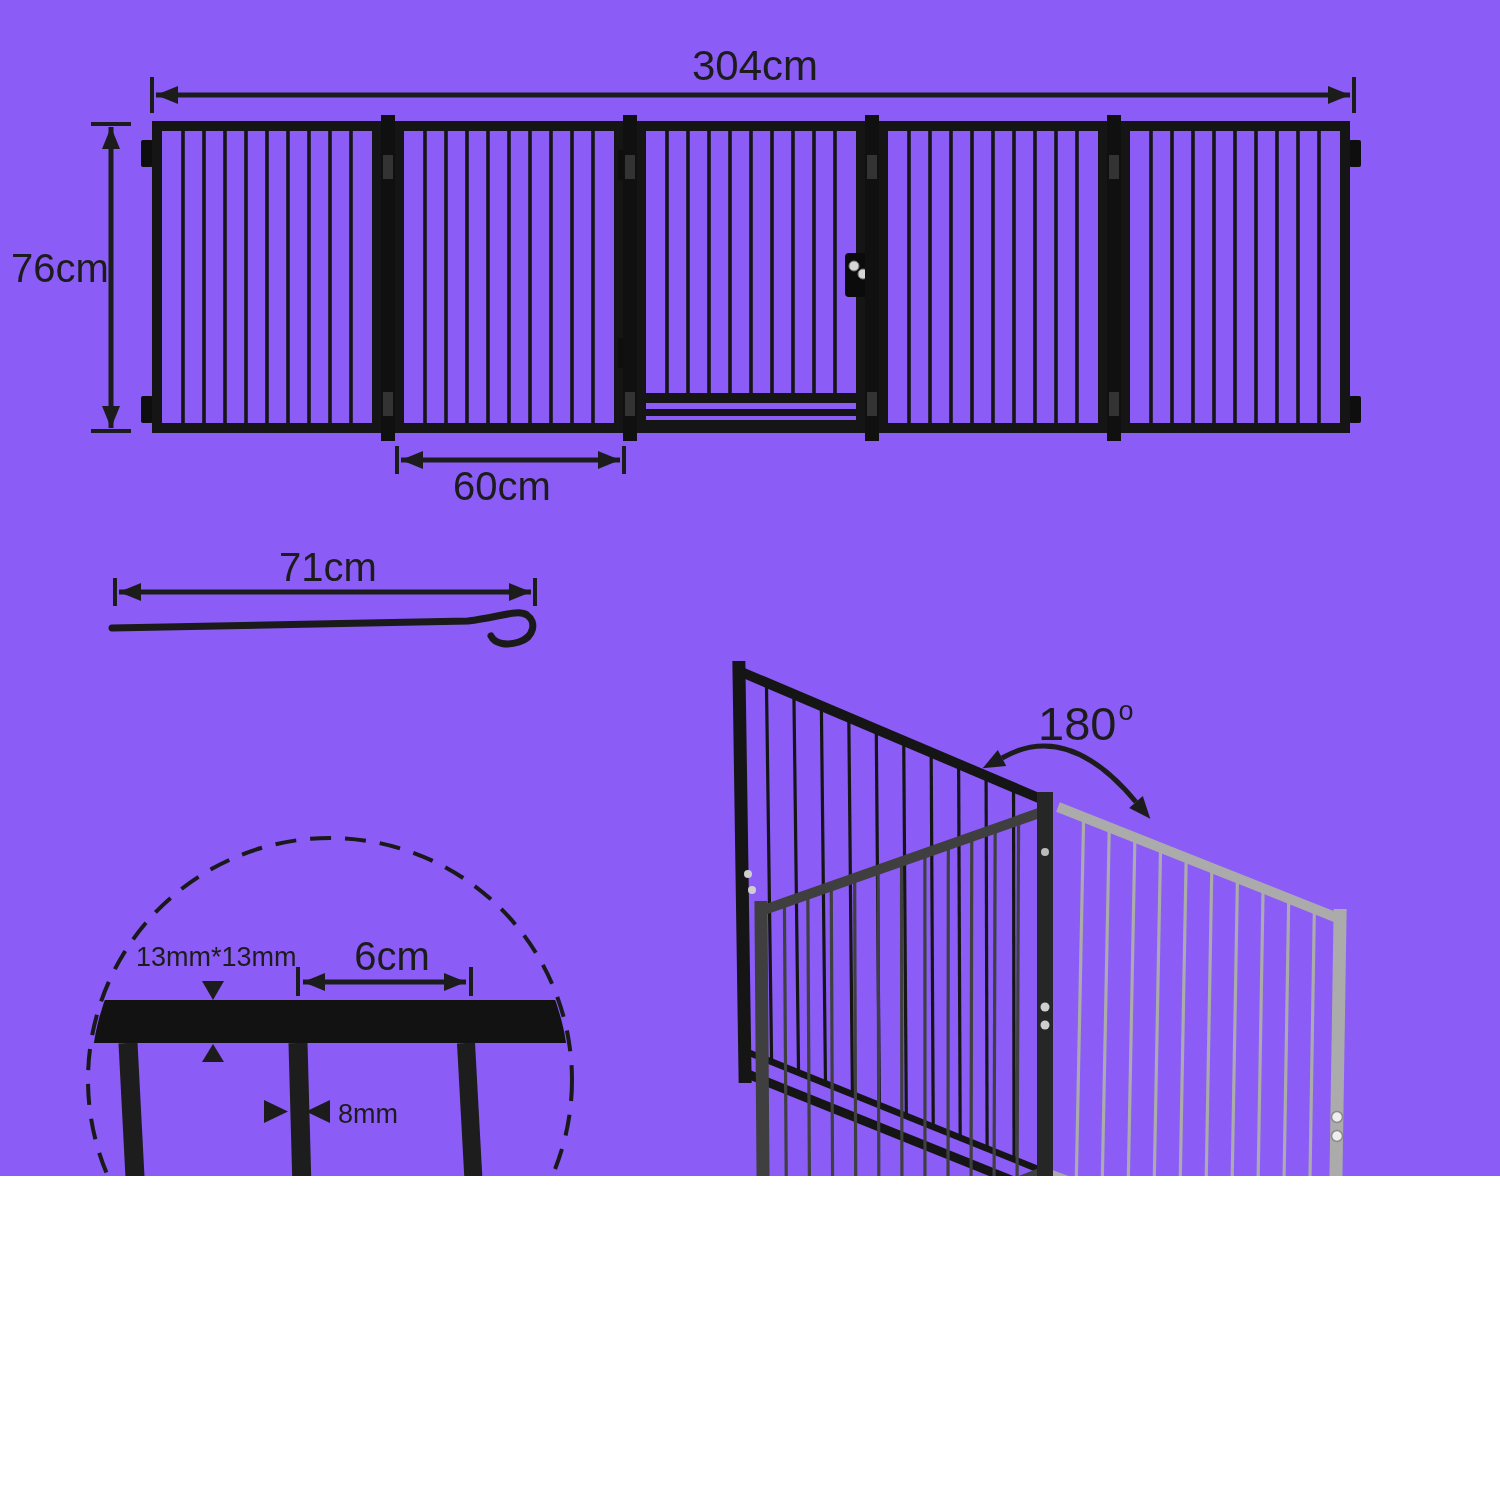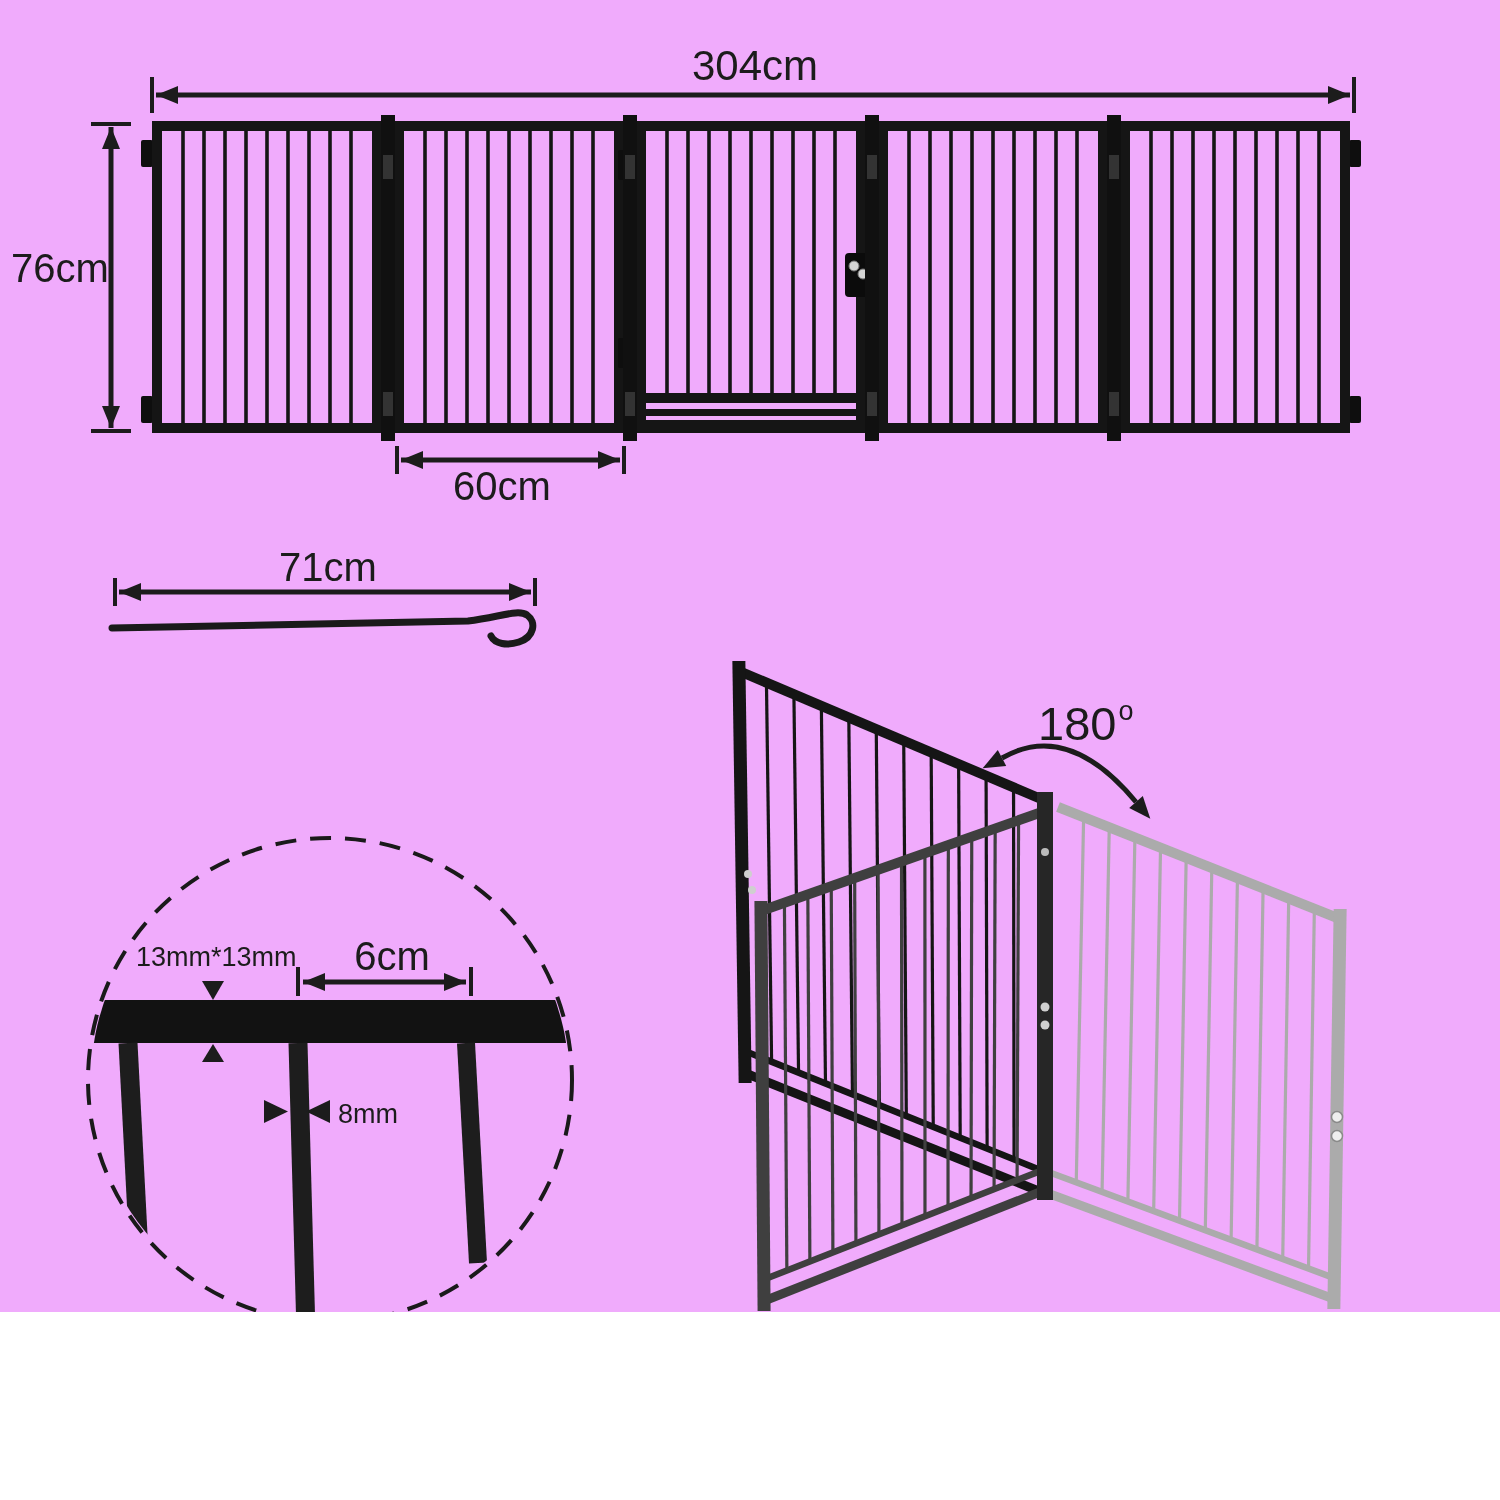--- a/index.html
+++ b/index.html
@@ -1,16 +1,16 @@
 <!DOCTYPE html>
 <html><head>
 <meta charset="utf-8">
 <style>
   html,body{margin:0;padding:0;background:#ffffff;}
-  .stage{width:1500px;height:1312px;position:relative;background:#f0abfc;overflow:hidden;}
+  .stage{width:1500px;height:1176px;position:relative;background:#8b5cf6;overflow:hidden;}
   svg{display:block;}
   text{font-family:"Liberation Sans","DejaVu Sans",sans-serif;fill:#1c1c1c;}
   .dim-line{stroke:#1c1c1c;stroke-width:5;fill:none;}
   .dim-cap{stroke:#1c1c1c;stroke-width:4;}
   .lbl{font-size:40px;}
   .lbl-big{font-size:42px;}
   .lbl-small{font-size:27px;}
   .deg{font-size:47px;}
 </style>
 </head>

